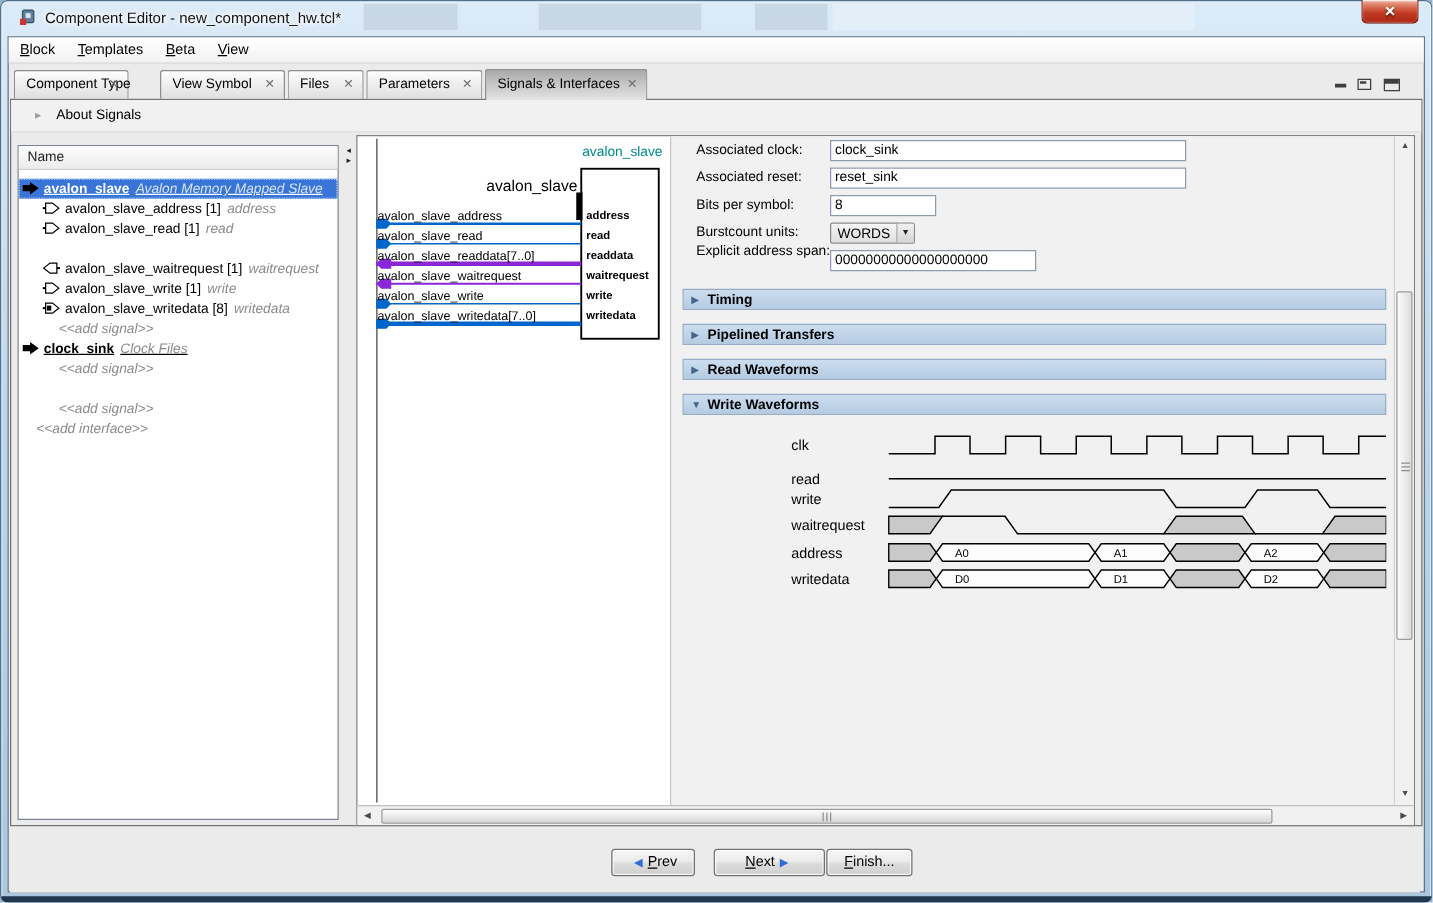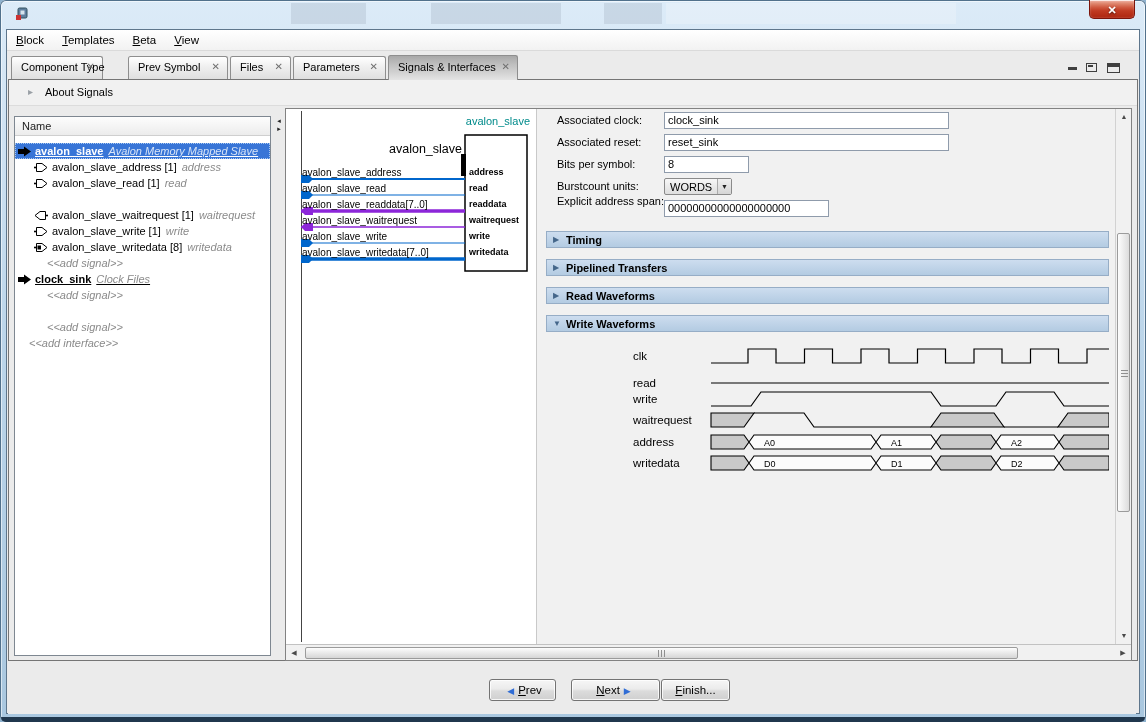--- a/index.html
+++ b/index.html
@@ -129,35 +129,36 @@
     <div class="ghost" style="left:425px;width:130px;"></div>
     <div class="ghost" style="left:598px;width:58px;"></div>
     <div class="ghost" style="left:660px;width:290px;background:rgba(255,255,255,.22);"></div>
     <span class="win-icon">
       <svg width="16" height="16" viewBox="0 0 16 16">
         <rect x="4" y="2" width="9" height="10" rx="1.5" fill="#5f7f9e" stroke="#33505f" stroke-width="1"></rect>
         <rect x="6.5" y="4.5" width="4" height="4" fill="#d7e4ee"></rect>
         <rect x="2" y="9" width="5" height="5" fill="#c33"></rect>
       </svg>
     </span>
+    <span class="title">Component Editor - new_component_hw.tcl*</span>
     <div class="close-btn">
       <span>✕</span>
     </div>
   </div>
 
   <div class="client">
     <div class="menubar" id="menubar"><span class="menu-item ul-first">Block</span><span class="menu-item ul-first">Templates</span><span class="menu-item ul-first">Beta</span><span class="menu-item ul-first">View</span></div>
 
     <div class="tabbar" id="tabbar">
         <div class="tab" style="left: 4px; width: 92px;">
           <span class="tab-label">Component Type</span>
           <span class="tab-close">✕</span>
         </div>
         <div class="tab" style="left: 121px; width: 100px;">
-          <span class="tab-label">Prev Symbol</span>
+          <span class="tab-label">View Symbol</span>
           <span class="tab-close">✕</span>
         </div>
         <div class="tab" style="left: 223px; width: 61px;">
           <span class="tab-label">Files</span>
           <span class="tab-close">✕</span>
         </div>
         <div class="tab" style="left: 286px; width: 93px;">
           <span class="tab-label">Parameters</span>
           <span class="tab-close">✕</span>
         </div>

